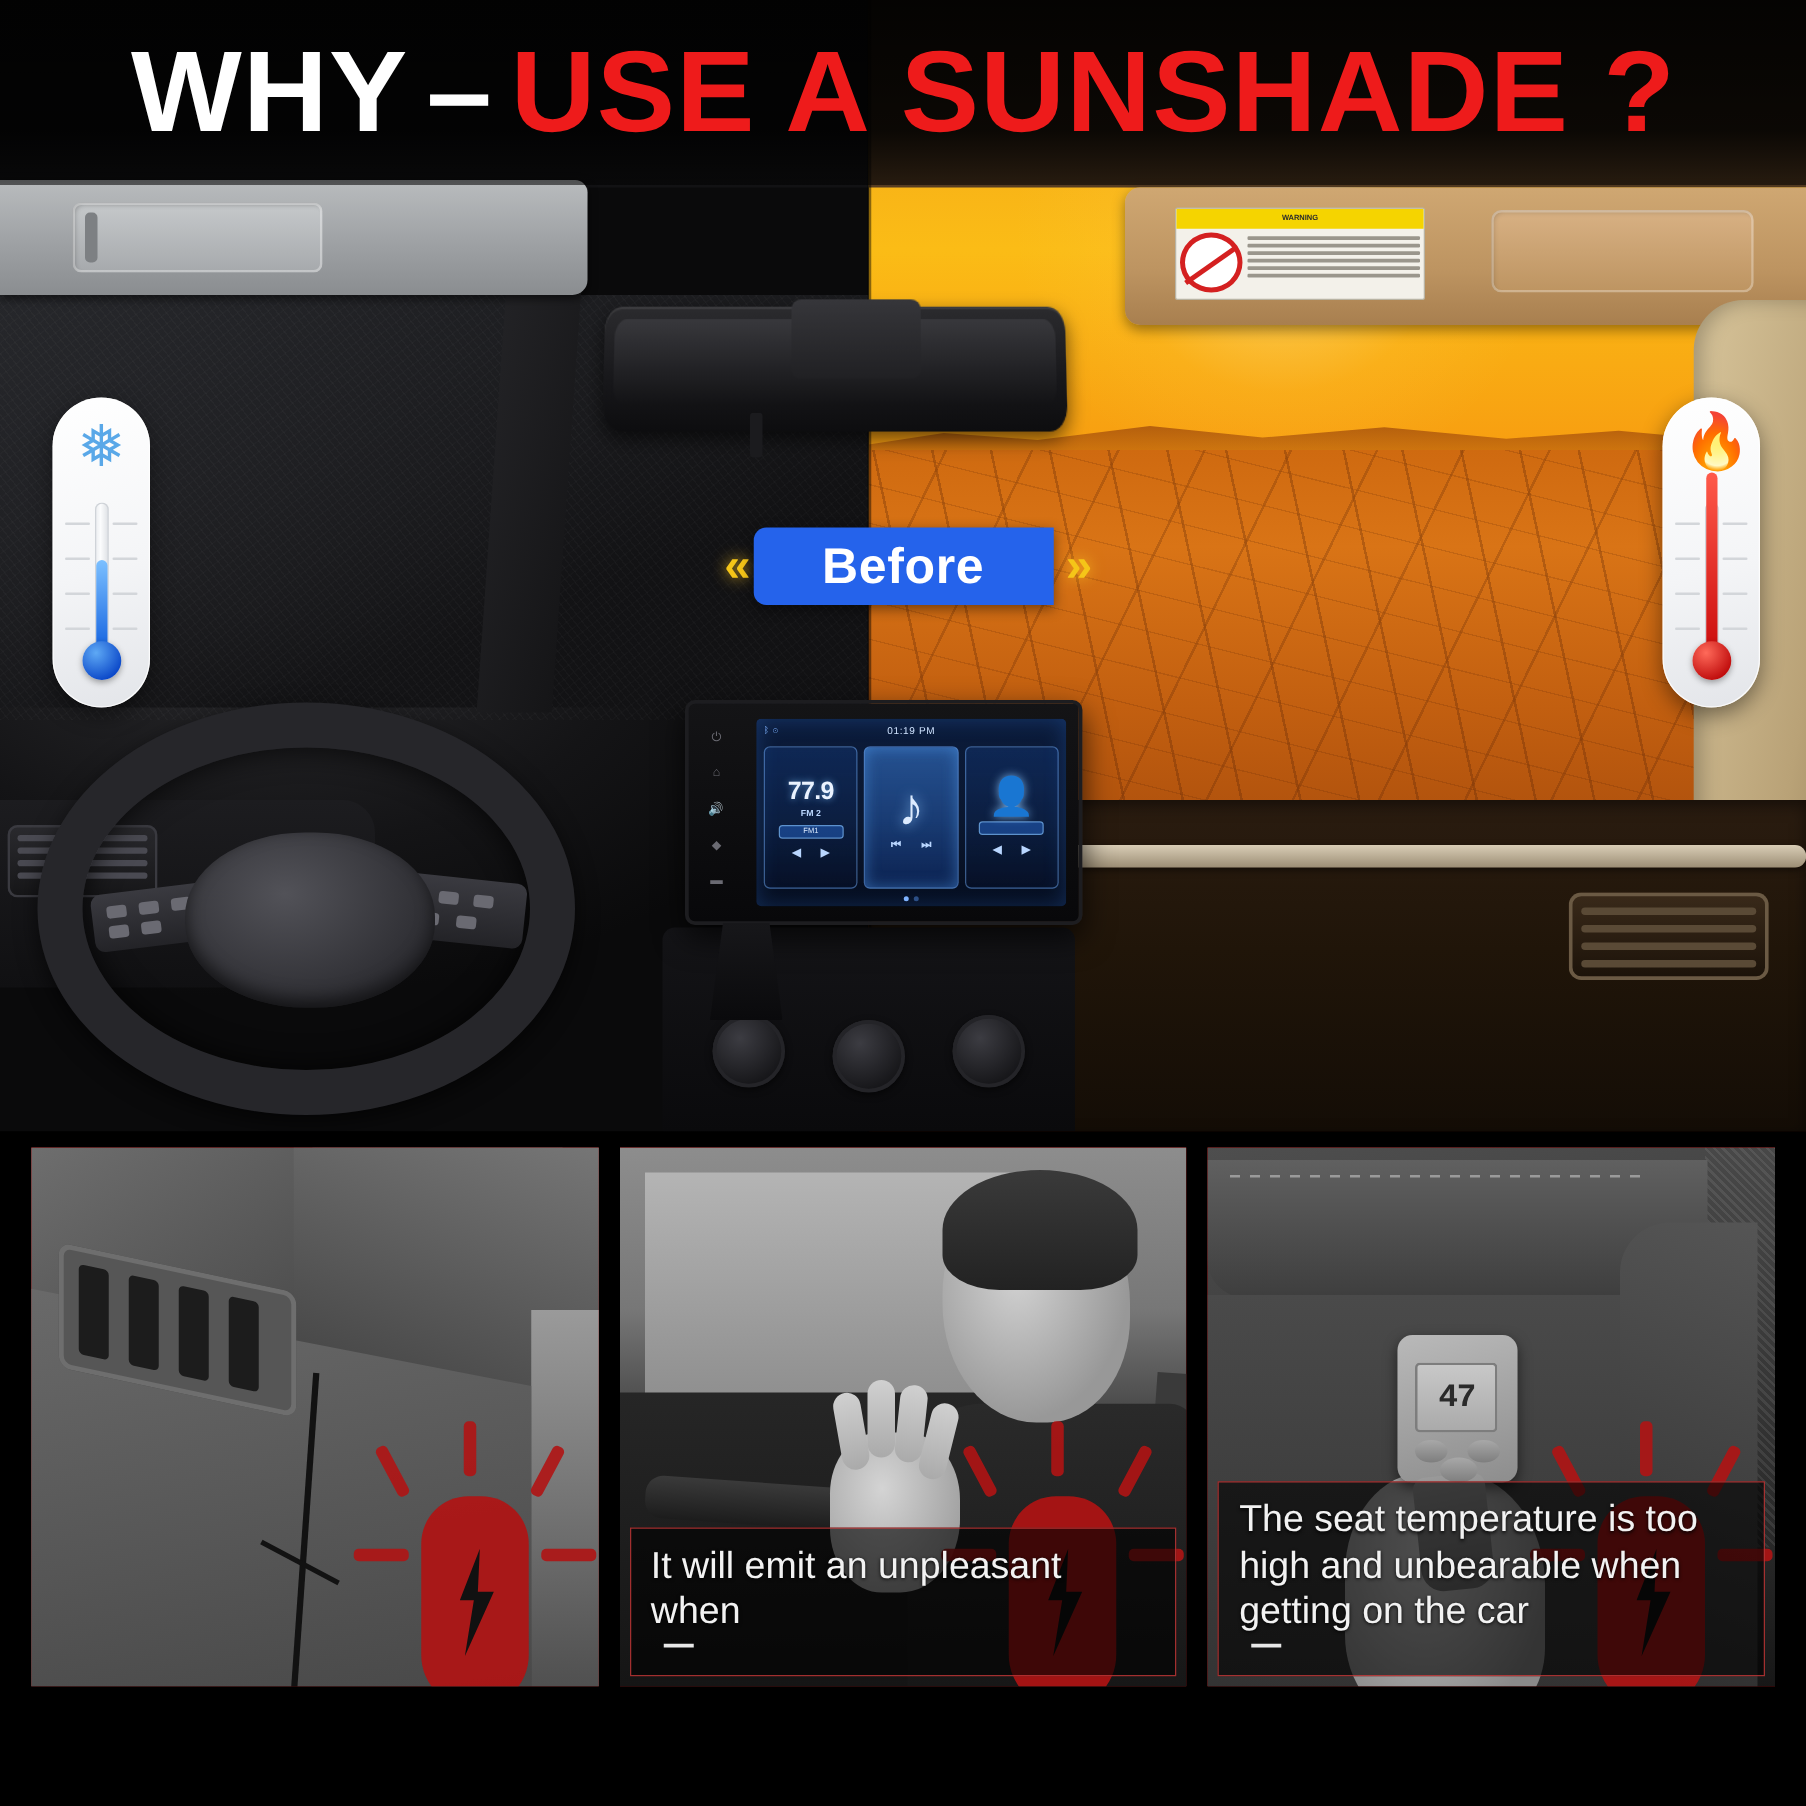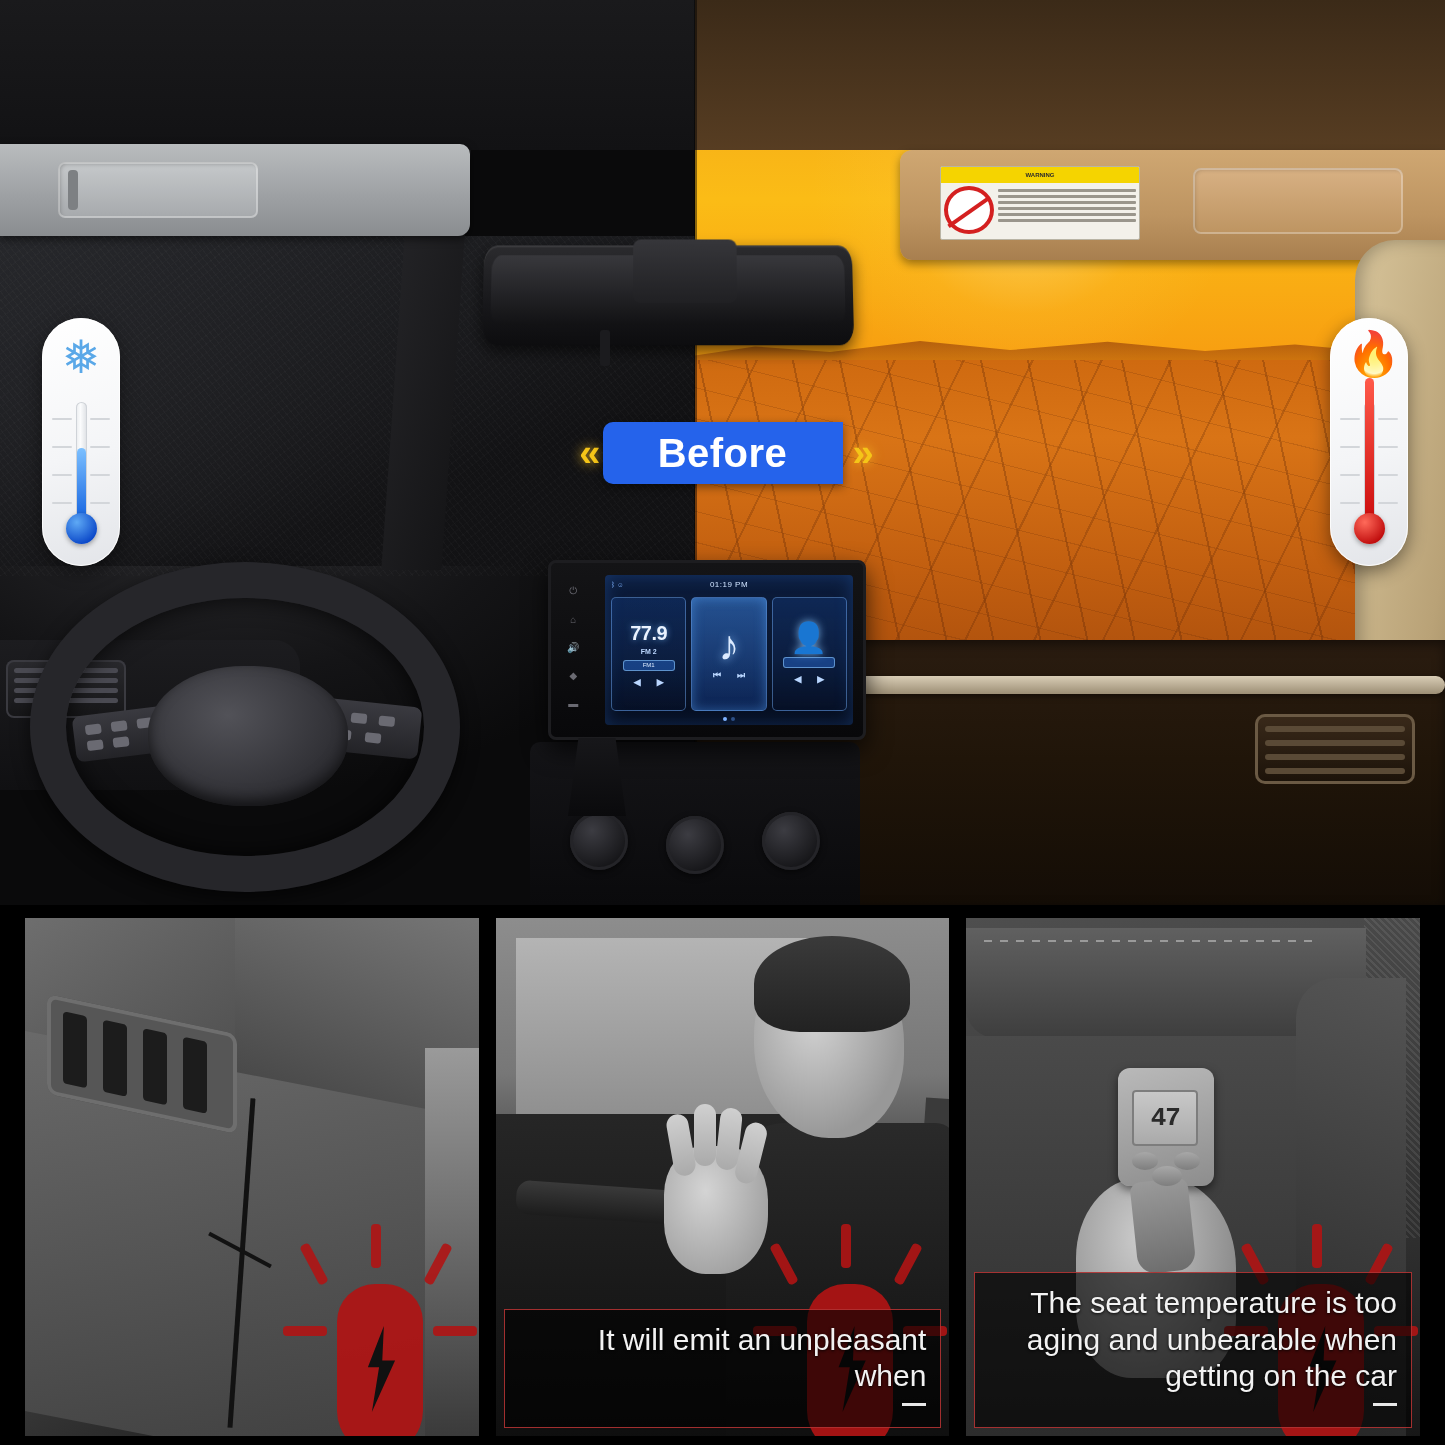--- a/index.html
+++ b/index.html
@@ -202,21 +202,21 @@
   .subtitle-band { position:absolute; left:0; top:838px; width:1445px; height:74px; z-index:30;
         background:linear-gradient(180deg, rgba(0,0,0,.55) 0%, rgba(0,0,0,.88) 45%, #000 100%);
         display:flex; align-items:center; padding-left:36px; gap:14px; }
   .subtitle { color:#ee1b1b; font-size:52px; font-weight:bold; letter-spacing:-.5px; white-space:nowrap;
         transform:scaleX(.97); transform-origin:left center; }
   .sub-chev { color:#ee1b1b; font-size:36px; font-weight:bold; letter-spacing:-6px; }
 
   
   .panels { position:absolute; left:0; top:918px; width:1445px; height:527px; display:flex; gap:17px;
         padding:0 25px; }
-  .panel { position:relative; width:455px; height:518px; overflow:hidden; background:#b91c1c;text-align:right; }
+  .panel { position:relative; width:455px; height:431px; overflow:hidden; background:#b91c1c; }
   .photo { position:absolute; left:0; top:0; width:100%; height:100%; filter:grayscale(1); }
 
   
   .p1 { background:linear-gradient(150deg,#6e6e6e 0%,#585858 25%,#3e3e3e 55%,#242424 80%,#141414 100%); }
   .p1 .dashface { position:absolute; left:-20px; top:150px; width:420px; height:380px;
         background:linear-gradient(160deg,#6a6a6a,#3d3d3d); transform:skewY(11deg); }
   .p1 .ventbox { position:absolute; left:22px; top:96px; width:190px; height:100px; transform:skewY(12deg);
         background:#565656; border-radius:10px; box-shadow:inset 0 0 0 4px #6e6e6e; }
   .p1 .ventbox i { position:absolute; top:14px; width:24px; height:72px; background:#1c1c1c; border-radius:4px; display:block; }
   .p1 .seat { position:absolute; left:210px; top:0; width:260px; height:520px;
@@ -427,20 +427,27 @@
           </div>
         </div>
         <div class="hu-dots">
             <i></i>
             <i class="off"></i>
           </div>
       </div>
     </div>
     <div class="hu-stand" style="position:absolute;left:568px;top:738px;"></div>
 
+    <div class="title-wrap">
+      <h1 class="title">
+        <span class="w">WHY</span>
+        <span class="dash">–</span>
+        <span class="r">USE A SUNSHADE ?</span>
+      </h1>
+    </div>
 
     <div class="badges">
       <span class="chev">«</span>
       <span class="badge after">Before</span>
       <span class="chev">»</span>
     </div>
 
     <div class="thermo thermo-cold">
       <span class="icon">❅</span>
       <div class="ticks">
@@ -557,18 +564,18 @@
       <div class="splash">
         <div class="therm"></div>
         <div class="ray" style="left:34px;bottom:178px;width:10px;height:44px;transform:rotate(-28deg)"></div>
         <div class="ray" style="left:96px;bottom:196px;width:10px;height:44px;"></div>
         <div class="ray" style="left:158px;bottom:178px;width:10px;height:44px;transform:rotate(28deg)"></div>
         <div class="ray" style="left:8px;bottom:128px;width:44px;height:10px;"></div>
         <div class="ray" style="left:158px;bottom:128px;width:44px;height:10px;"></div>
         <div class="bolt"></div>
       </div>
       <div class="caption">
-        <p>The seat temperature is too aging and unbearable when getting on the car</p>
+        <p>The seat temperature is too high and unbearable when getting on the car</p>
         <span class="ul"></span>
       </div>
     </div>
   </div>
 </div>
 
 </body></html>

